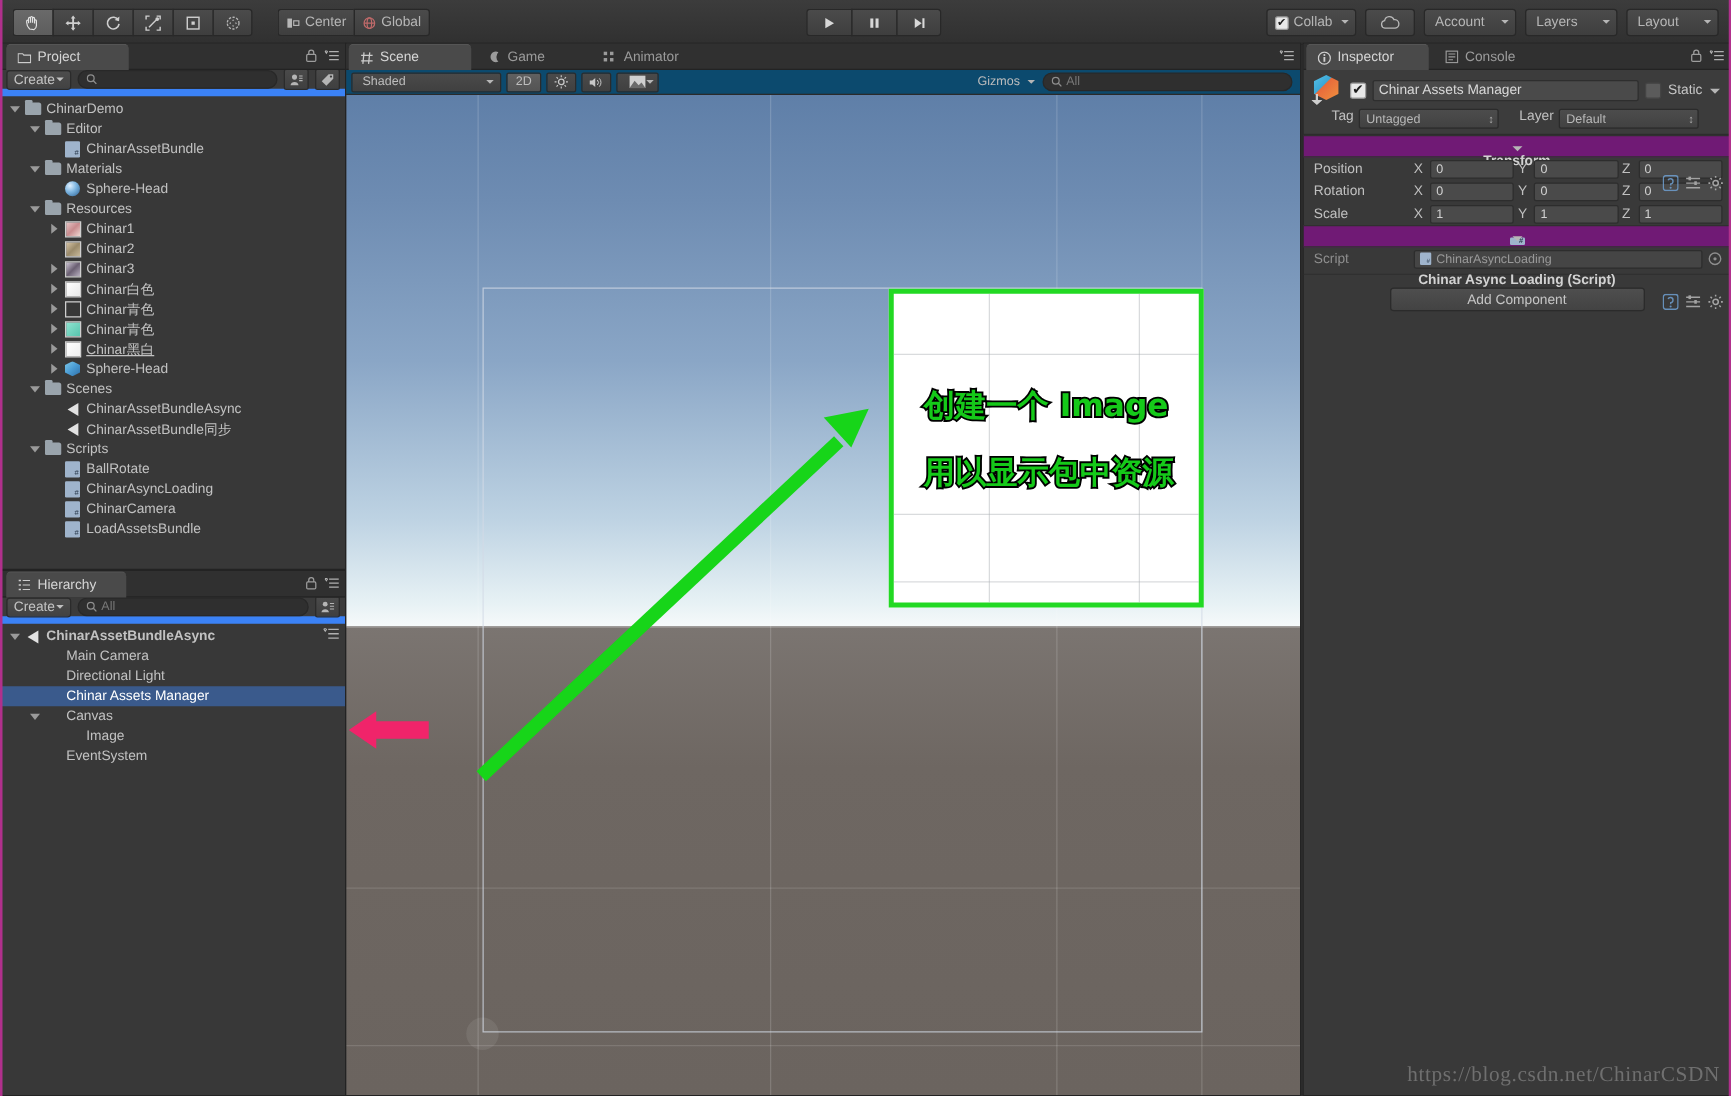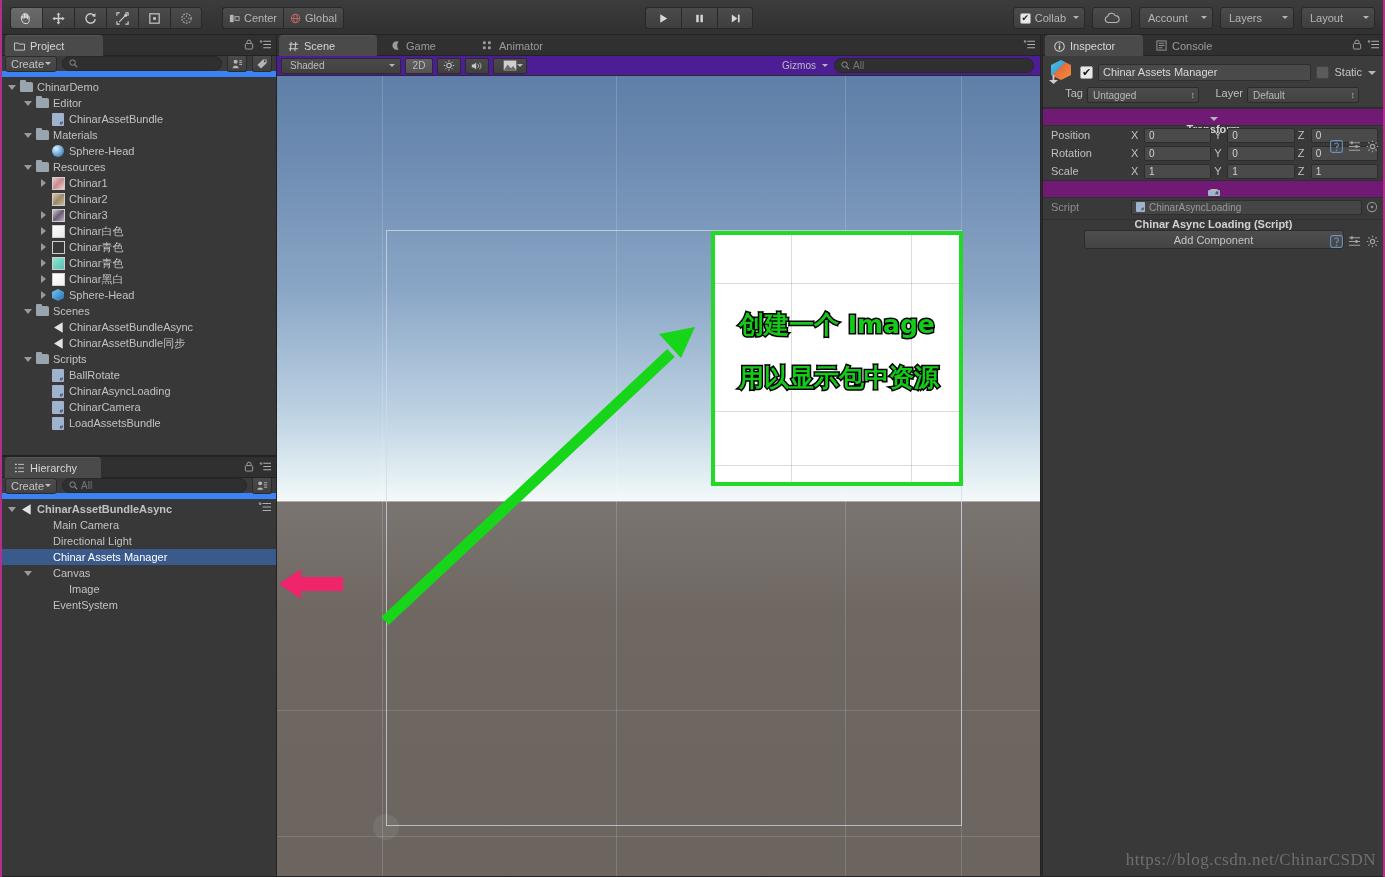--- a/index.html
+++ b/index.html
@@ -86,21 +86,21 @@
     padding: 0 1px; font-family: "Liberation Sans", sans-serif;}
   .mat { width: 12px; height: 12px; border-radius: 50%;
     background: radial-gradient(circle at 33% 30%, #dff0ff 0%, #7ab3df 45%, #2a5d8e 100%); }
   .prefab { width: 12px; height: 12px;
     background: linear-gradient(135deg,#7ec8e8 0%,#4a9cd4 50%, #2f6fa8 100%);
     clip-path: polygon(50% 0, 100% 25%, 100% 75%, 50% 100%, 0 75%, 0 25%); }
   .tex { width: 13px; height: 13px; border: 1px solid #cfcfcf; }
 
   
   #scene-panel { left: 276px; top: 34px; width: 765px; height: 843px; }
-  .scene-toolbar2 { height: 20px; background: #4c1d95; border-bottom: 1px solid #2a2a2a;
+  .scene-toolbar2 { height: 20px; background: #0c4a6e; border-bottom: 1px solid #2a2a2a;
     display: flex; align-items: center; padding: 0 4px; gap: 4px; position: relative; }
   .st-btn { height: 16px; font-size: 10px; color: #bdbdbd; background: linear-gradient(#4a4a4a,#404040);
     border: 1px solid #2b2b2b; border-radius: 2px; display: flex; align-items: center;
     justify-content: center; padding: 0 5px; gap: 3px; position: relative; }
   .st-btn.flat { background: none; border: none; }
   .viewport { position: absolute; left: 0; right: 0; top: 41px; bottom: 0; overflow: hidden; }
   .sky { position: absolute; left: 0; top: 0; width: 100%; height: 425px;
     background: linear-gradient(180deg, #5f7fa8 0%, #6e8cb2 20%, #8aa6c6 50%, #bed3e3 80%, #e8f2f5 96%, #f6f9fa 100%); }
   .ground { position: absolute; left: 0; top: 425px; bottom: 0; width: 100%;
     background: linear-gradient(180deg,#7b7571 0%, #6e6762 30%, #6b645f 100%); }
@@ -155,21 +155,21 @@
   .mini-ico { width: 13px; height: 13px; opacity: .85; }
   .prop-row { height: 18px; display: flex; align-items: center; padding: 0 6px 0 8px; font-size: 11px; color: #c0c0c0; }
   .prop-label { width: 80px; flex: 0 0 80px; }
   .axis { display: flex; align-items: center; flex: 1; gap: 3px; }
   .axis span { width: 10px; color: #c0c0c0; }
   .numfield { flex: 1; height: 15px; background: #4a4a4a; border: 1px solid #2d2d2d;
     border-radius: 2px; font-size: 10px; color: #d2d2d2; padding: 0 4px; display: flex; align-items: center; }
   .objfield { flex: 1; height: 15px; background: #454545; border: 1px solid #2d2d2d;
     border-radius: 2px; font-size: 10px; color: #9a9a9a; padding: 0 4px;
     display: flex; align-items: center; gap: 4px; }
-  .addcomp { margin: 10px auto 0 auto; width: 260px; height: 19px;
+  .addcomp { margin: 10px auto 0 auto; width: 204px; height: 19px;
     background: linear-gradient(#4e4e4e,#434343); border: 1px solid #2b2b2b; border-radius: 3px;
     display: flex; align-items: center; justify-content: center; font-size: 11px; color: #c6c6c6; }
 
   .watermark { position: absolute; right: 8px; bottom: 6px; font-size: 17px;
     font-family: "Liberation Serif", "DejaVu Serif", serif; color: #6f6f6f; letter-spacing: .5px; }
   .magenta-edge { position: absolute; right: 0; top: 0; width: 2px; height: 877px; background: #b0308c; }
   .magenta-edge.l { left: 0; right: auto; }
 </style>
 </head>
 <body>
@@ -419,21 +419,21 @@
         </div>
         <div class="row" style="padding-left: 36px;">
           <span class="arrow closed">
             <i></i>
           </span>
           <span class="ico">
             <span class="tex" style="background:linear-gradient(135deg,#8fe3d0,#57c3ad);"></span>
           </span>
           <span>Chinar青色</span>
         </div>
-        <div class="row" style="padding-left: 36px;">
+        <div class="row" style="padding-left: 36px; text-decoration: underline;">
           <span class="arrow closed">
             <i></i>
           </span>
           <span class="ico">
             <span class="tex" style="background:linear-gradient(135deg,#ffffff,#efefef);"></span>
           </span>
           <span>Chinar黑白</span>
         </div>
         <div class="row" style="padding-left: 36px;">
           <span class="arrow closed">

